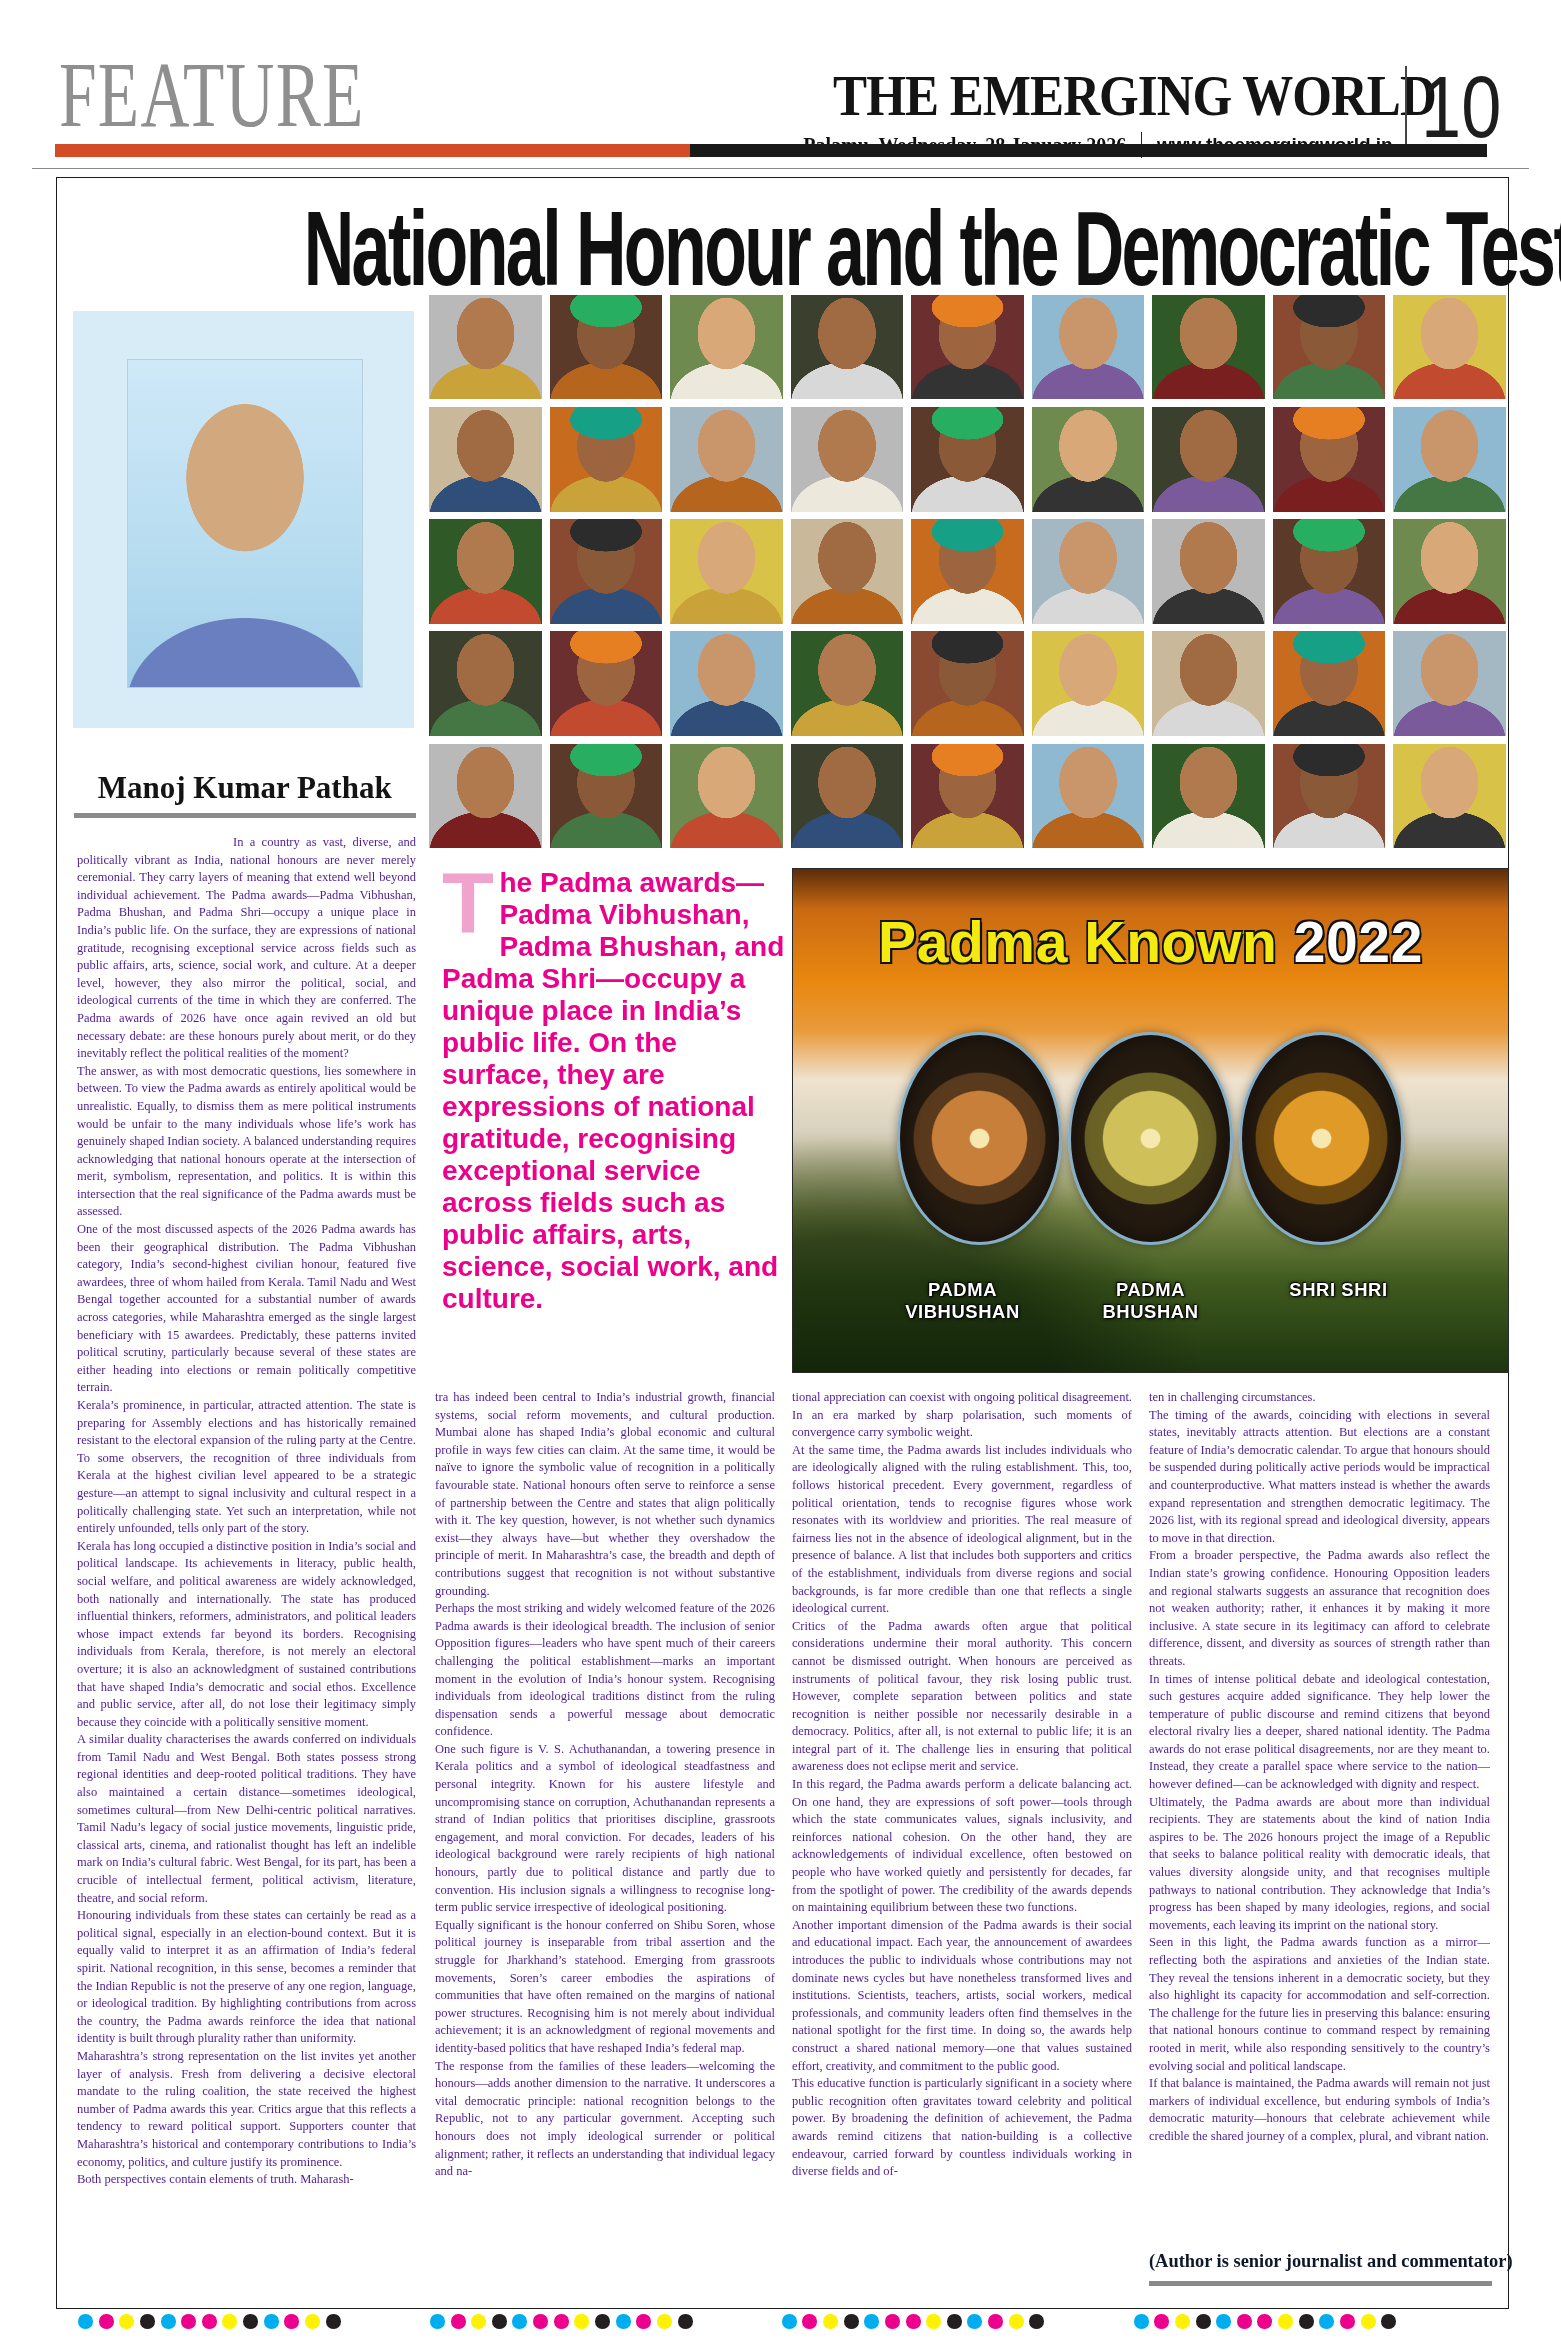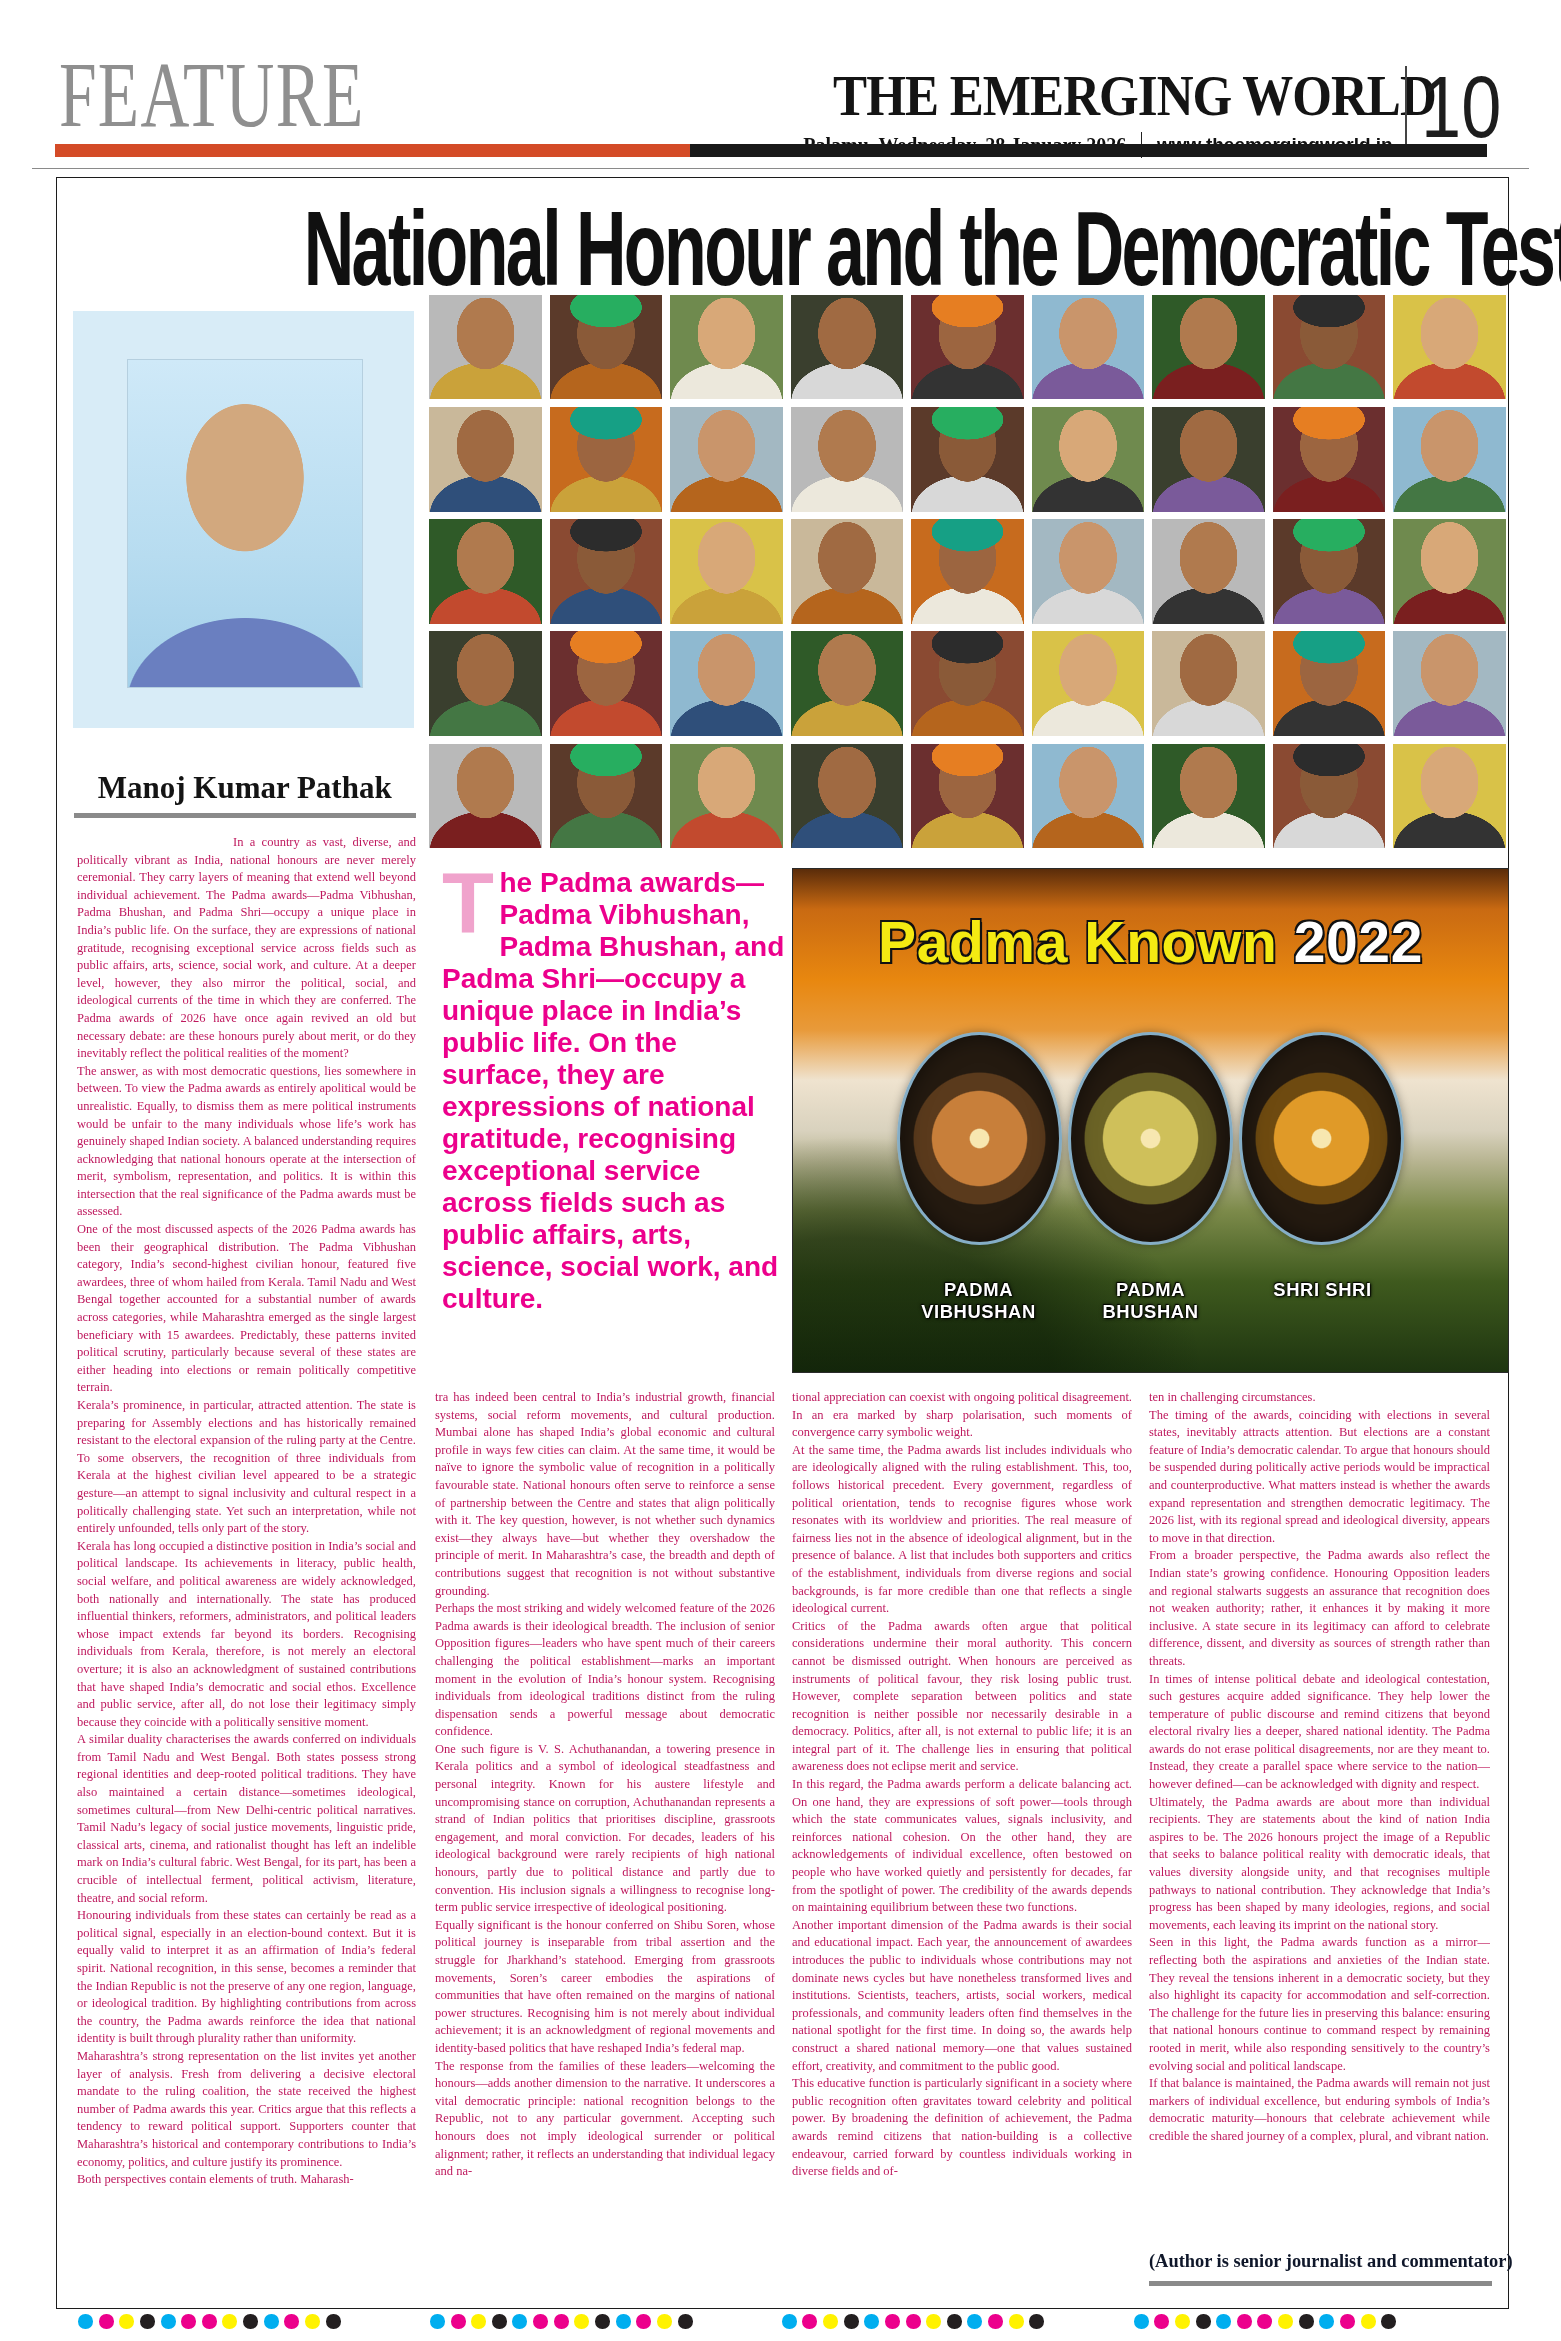--- a/index.html
+++ b/index.html
@@ -49,21 +49,21 @@
               display:grid;grid-template-columns:repeat(9,1fr);grid-template-rows:repeat(5,1fr);
               gap:7.8px;}
   .photo-grid .tile{width:100%;height:100%;}
 
   
   .byline{position:absolute;left:16.7px;top:592px;width:342px;text-align:center;
           font-family:"Liberation Serif",serif;font-weight:bold;font-size:31px;color:#141414;}
   .byline-rule{position:absolute;left:16.7px;top:635px;width:342px;height:5px;background:#8a8a8a;}
 
   .bodycol{position:absolute;font-family:"Liberation Serif",serif;font-size:12.5px;
-           line-height:17.6px;text-align:justify;color:#be185d;overflow:hidden;}
+           line-height:17.6px;text-align:justify;color:#4c1d95;overflow:hidden;}
   .bodycol p{margin:0;}
   .col1{left:20px;top:656px;width:339px;height:1453px;}
   .col1 p:first-child{text-indent:156px;}
   .col2{left:378px;top:1211px;width:340px;height:897px;}
   .col3{left:735px;top:1211px;width:340px;height:897px;}
   .col4{left:1092px;top:1211px;width:341px;height:852px;}
 
   
   .pullquote{position:absolute;left:385px;top:689px;width:343px;height:500px;
              font-family:"Liberation Sans",sans-serif;font-weight:bold;font-size:28px;
@@ -81,21 +81,21 @@
             font-family:"Liberation Sans",sans-serif;font-weight:bold;font-size:57px;
             letter-spacing:0.6px;white-space:nowrap;}
   .pg-main{color:#f4ea12;text-shadow:2.2px 2.2px 0 #111,-1.7px -1.7px 0 #111,1.7px -1.7px 0 #111,-1.7px 1.7px 0 #111;}
   .pg-year{color:#ffffff;text-shadow:2.2px 2.2px 0 #111,-1.7px -1.7px 0 #111,1.7px -1.7px 0 #111,-1.7px 1.7px 0 #111;}
   .medals{position:absolute;left:0;top:163px;width:100%;display:flex;justify-content:center;gap:5.6px;}
   .medal{width:165px;height:213px;border-radius:50%;border:3.9px solid #85aec7;box-sizing:border-box;
          background:
            radial-gradient(circle at 50% 50%, #f7e7b0 0 7%, var(--m1) 8% 36%, var(--m2) 37% 50%,
              #241a10 51% 100%);
          box-shadow:inset 0 0 22px rgba(0,0,0,.55), 0 0 10px rgba(0,0,0,.35);}
-  .medal-labels{position:absolute;left:0;top:410px;width:100%;display:flex;justify-content:center;gap:7px;}
+  .medal-labels{position:absolute;left:0;top:410px;width:100%;display:flex;justify-content:center;gap:23px;}
   .medal-label{width:165px;text-align:center;font-family:"Liberation Sans",sans-serif;
                font-weight:bold;font-size:18.4px;color:#fff;letter-spacing:0.6px;
                text-shadow:1.1px 1.1px 1.7px #000,-0.6px -0.6px 1.1px #000,0 0 4.5px #000;}
 
   
   .credit{position:absolute;left:1092px;top:2073px;width:343px;font-family:"Liberation Serif",serif;
           font-weight:bold;font-size:18.4px;color:#0f172a;white-space:nowrap;}
   .credit-rule{position:absolute;left:1092px;top:2103px;width:343px;height:4.5px;background:#8a8a8a;}
 
   

